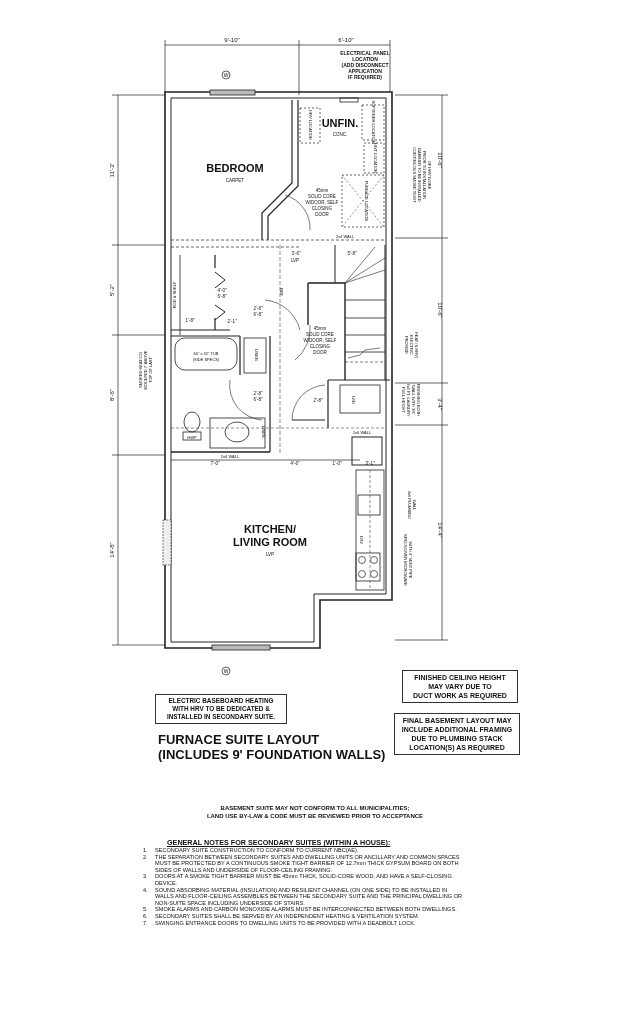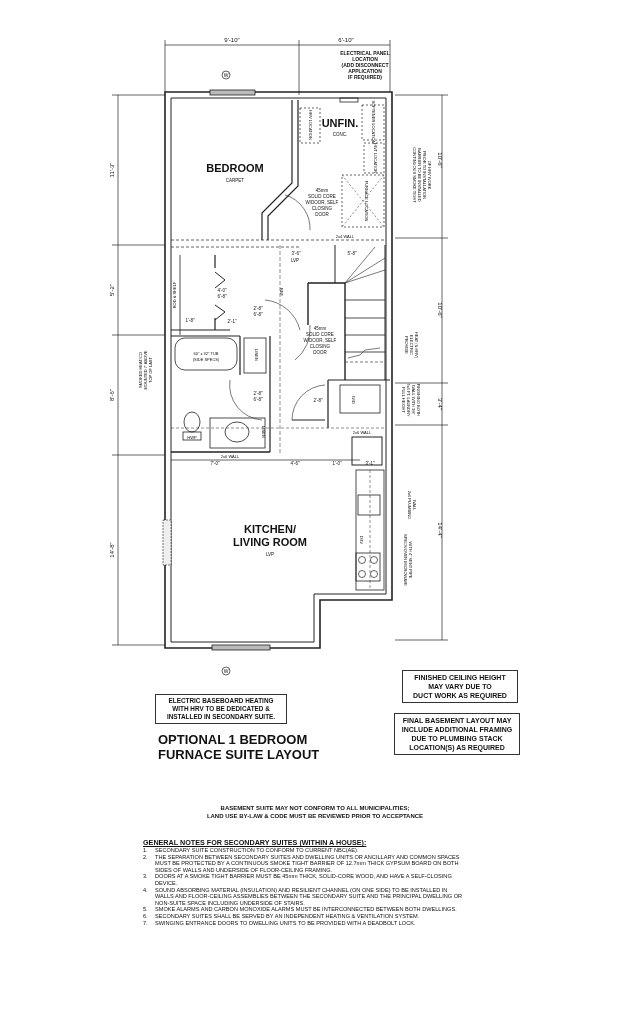--- a/index.html
+++ b/index.html
@@ -4,21 +4,21 @@
 <style>
   html, body { margin:0; padding:0; background:#fff; }
   body { width:621px; height:1024px; position:relative; overflow:hidden; font-family:"Liberation Sans", sans-serif; color:#111; }
   .abs { position:absolute; }
   svg text { font-family:"Liberation Sans", sans-serif; }
   .note-box { position:absolute; border:1px solid #333; background:#fff; text-align:center; font-weight:bold; font-size:7px; line-height:9px; padding:2px 3px; text-transform:uppercase; }
   .title-block { position:absolute; left:158px; top:732px; font-weight:bold; font-size:13px; line-height:15px; }
   .title-block div { white-space:nowrap; }
   .disclaimer { position:absolute; left:140px; top:804px; width:350px; text-align:center; font-weight:bold; font-size:6px; line-height:8px; }
   .gen-notes { position:absolute; left:143px; top:838px; width:320px; font-size:5.6px; line-height:6.6px; }
-  .gen-notes .hd { font-weight:bold; font-size:7.2px; text-decoration:underline; line-height:9px; }
+  .gen-notes .hd { font-weight:bold; font-size:7.2px; text-decoration:underline; line-height:9px;margin-left:24px; }
   .gen-notes .item { display:flex; }
   .gen-notes .num { width:12px; flex:0 0 12px; }
 </style>
 </head>
 <body>
 
 <svg class="abs" style="left:0;top:0" width="621" height="690" viewBox="0 0 621 690">
   <g stroke="#222" fill="none" stroke-width="1">
 
     <line x1="165" y1="45" x2="390" y2="45" stroke-width="0.7"></line>
@@ -239,22 +239,22 @@
   <div>DUE TO PLUMBING STACK</div>
   <div>LOCATION(S) AS REQUIRED</div>
 </div>
 <div class="note-box" style="left:155px;top:694px;width:124px;font-size:6.4px;line-height:8px;">
   <div>ELECTRIC BASEBOARD HEATING</div>
   <div>WITH HRV TO BE DEDICATED &amp;</div>
   <div>INSTALLED IN SECONDARY SUITE.</div>
 </div>
 
 <div class="title-block">
-  <div>OPTIONAL 1 BEDROOM</div>
   <div>FURNACE SUITE LAYOUT</div>
+  <div>(INCLUDES 9' FOUNDATION WALLS)</div>
 </div>
 
 <div class="disclaimer">
   <div>BASEMENT SUITE MAY NOT CONFORM TO ALL MUNICIPALITIES;</div>
   <div>LAND USE BY-LAW &amp; CODE MUST BE REVIEWED PRIOR TO ACCEPTANCE</div>
 </div>
 
 <div class="gen-notes">
   <div class="hd">GENERAL NOTES FOR SECONDARY SUITES (WITHIN A HOUSE):</div>
   <div class="item">

